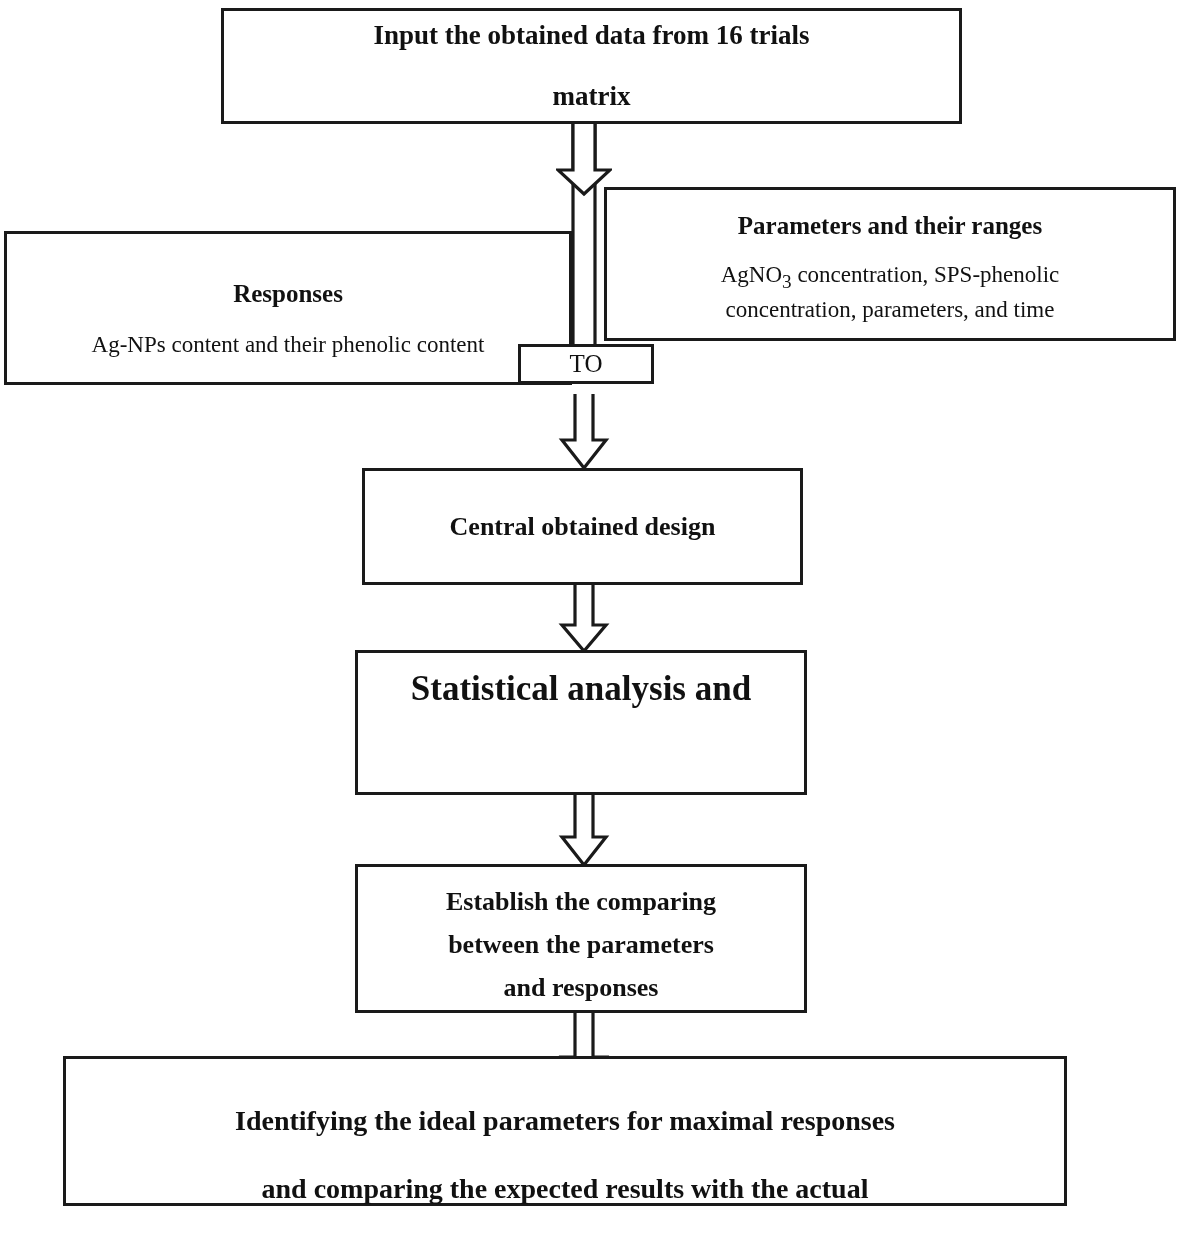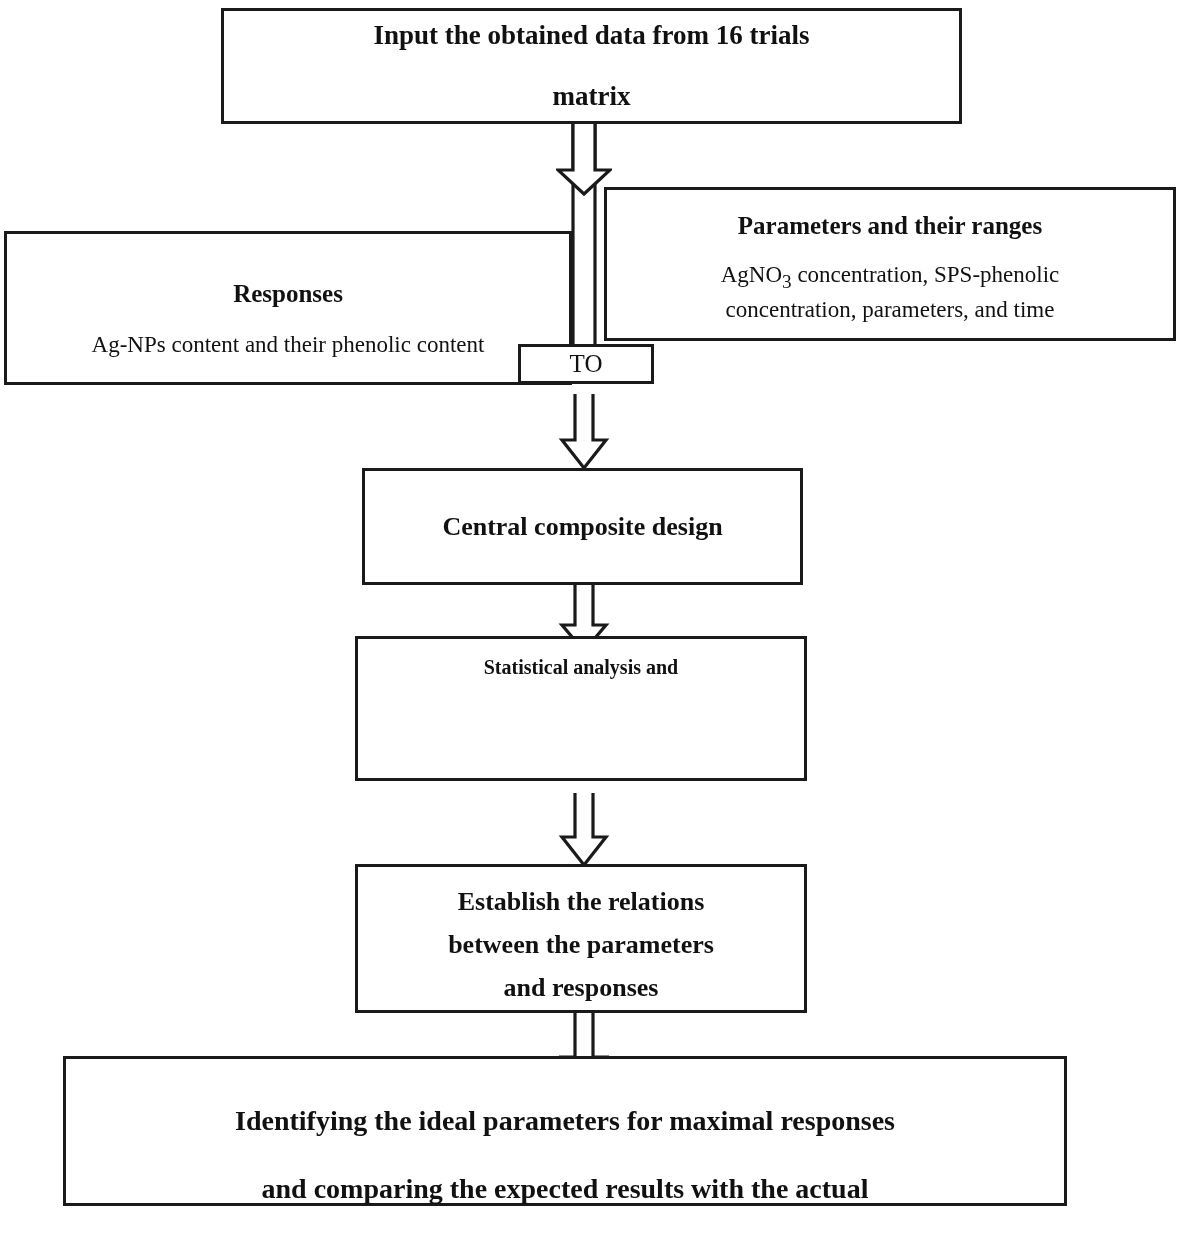--- a/index.html
+++ b/index.html
@@ -76,22 +76,22 @@
     z-index: 4;
   }
 
   #node-design {
     left: 362px; top: 468px; width: 441px; height: 117px;
     font-size: 26px; font-weight: bold; line-height: 1.0;
   }
   #node-design .line + .line { margin-top: 30px; }
 
   #node-stats {
-    left: 355px; top: 636px; width: 452px; height: 145px;
-    font-size: 20px; font-weight: bold; line-height: 1.0;
+    left: 355px; top: 650px; width: 452px; height: 145px;
+    font-size: 35px; font-weight: bold; line-height: 1.0;
     justify-content: flex-start; padding-top: 18px;
   }
   #node-stats .line + .line { margin-top: 32px; }
 
   #node-establish {
     left: 355px; top: 864px; width: 452px; height: 149px;
     font-size: 26px; font-weight: bold; line-height: 1.0;
     justify-content: flex-start; padding-top: 22px;
   }
   #node-establish .line + .line { margin-top: 17px; }
@@ -146,41 +146,41 @@
     <span class="line">TO</span>
   </div>
 
   <div class="arrow" style="left:558px; top:394px; width:52px; height:76px;">
     <svg width="52" height="76" viewBox="0 0 52 76">
       <path d="M 17 0 L 17 46 L 4 46 L 26 74 L 48 46 L 35 46 L 35 0" fill="#ffffff" stroke="#1a1a1a" stroke-width="3.2" stroke-linejoin="miter"></path>
     </svg>
   </div>
 
   <div class="node" id="node-design">
-    <span class="line">Central composite design</span>
+    <span class="line">Central obtained design</span>
   </div>
 
   <div class="arrow" style="left:558px; top:583px; width:52px; height:70px;">
     <svg width="52" height="70" viewBox="0 0 52 70">
       <path d="M 17 0 L 17 42 L 4 42 L 26 68 L 48 42 L 35 42 L 35 0" fill="#ffffff" stroke="#1a1a1a" stroke-width="3.2" stroke-linejoin="miter"></path>
     </svg>
   </div>
 
   <div class="node" id="node-stats">
     <span class="line">Statistical analysis and</span>
   </div>
 
   <div class="arrow" style="left:558px; top:793px; width:52px; height:74px;">
     <svg width="52" height="74" viewBox="0 0 52 74">
       <path d="M 17 0 L 17 44 L 4 44 L 26 72 L 48 44 L 35 44 L 35 0" fill="#ffffff" stroke="#1a1a1a" stroke-width="3.2" stroke-linejoin="miter"></path>
     </svg>
   </div>
 
   <div class="node" id="node-establish">
-    <span class="line">Establish the relations</span>
+    <span class="line">Establish the comparing</span>
     <span class="line">between the parameters</span>
     <span class="line">and responses</span>
   </div>
 
   <div class="arrow" style="left:558px; top:1011px; width:52px; height:76px;">
     <svg width="52" height="76" viewBox="0 0 52 76">
       <path d="M 17 0 L 17 46 L 4 46 L 26 74 L 48 46 L 35 46 L 35 0" fill="#ffffff" stroke="#1a1a1a" stroke-width="3.2" stroke-linejoin="miter"></path>
     </svg>
   </div>
 

